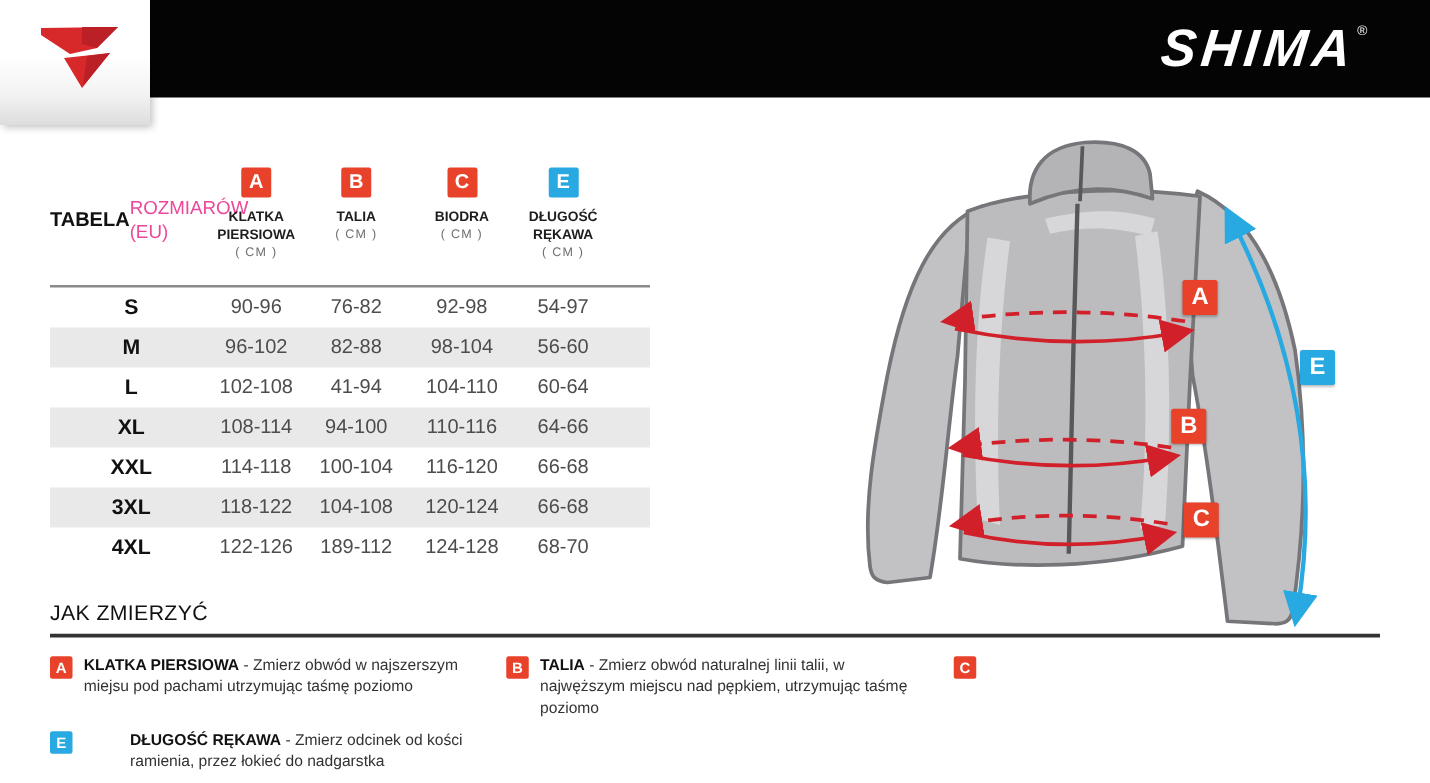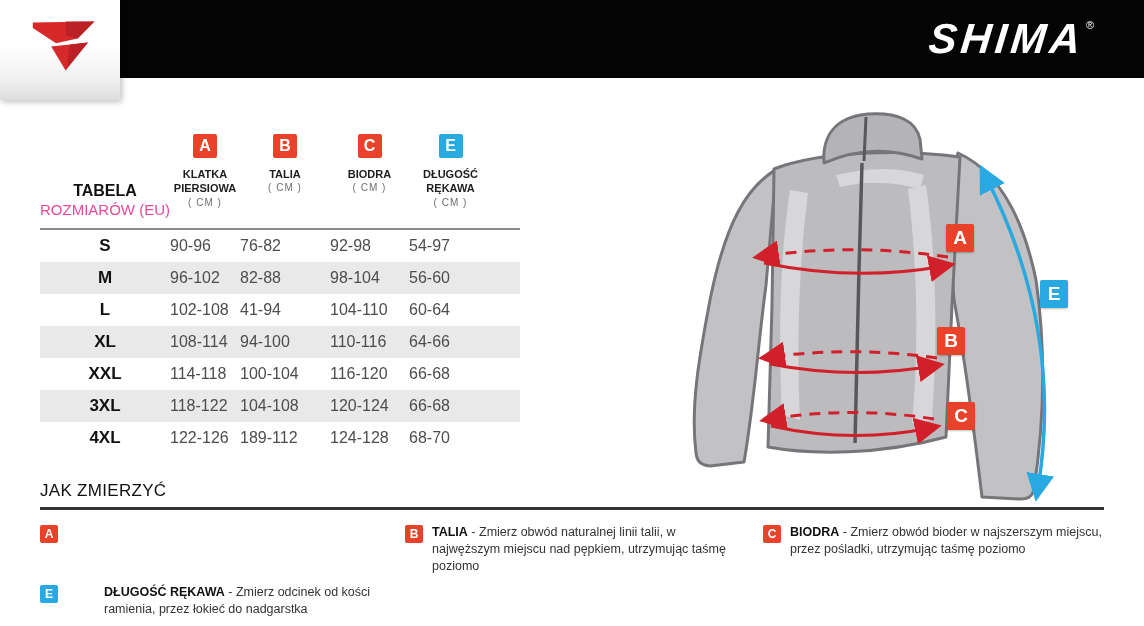--- a/index.html
+++ b/index.html
@@ -18,37 +18,37 @@
   .reg{font-size:11px;font-style:normal;position:relative;top:-14px;left:2px;}
   .logo-box{
     position:absolute;left:0;top:0;width:120px;height:100px;z-index:5;
     background:linear-gradient(180deg,#ffffff 45%,#f3f3f3 75%,#dddddd 100%);
     box-shadow:2px 2px 6px rgba(0,0,0,0.25);
   }
   .logo-box svg{display:block;margin:12px auto 0;}
   
   .size-table{position:absolute;left:40px;top:134px;width:480px;}
   .thead{display:grid;grid-template-columns:130px 70px 90px 79px 83px;height:94px;}
-  .title-cell{display:flex;flex-direction:column;justify-content:flex-end;align-items:center;padding-bottom:8px;}
+  .title-cell{display:flex;align-items:center;padding-bottom:8px;}
   .title-1{font-size:16px;font-weight:bold;color:#111;line-height:1.25;}
   .title-2{font-size:15px;color:#ec4899;line-height:1.25;}
   .col-head{display:flex;flex-direction:column;align-items:center;}
   .badge{
     width:24px;height:24px;border-radius:2px;color:#fff;font-weight:bold;font-size:16px;
     display:flex;align-items:center;justify-content:center;flex:0 0 auto;
   }
   .badge.red{background:#e8432a;}
   .badge.blue{background:#29a9e1;}
   .col-label{font-size:11px;font-weight:bold;color:#1d1d1d;text-align:center;max-width:72px;line-height:1.3;margin-top:9px;}
   .col-unit{font-size:10px;color:#6e6e6e;text-align:center;letter-spacing:1px;line-height:1.3;}
   .t-divider{width:480px;height:0;border-top:2px solid #8a8a8a;}
   .trow{display:grid;grid-template-columns:130px 70px 90px 79px 83px;height:32px;align-items:center;width:480px;}
   .trow.shade{background:#e9e9e9;}
   .cell-size{font-size:17px;font-weight:bold;color:#111;text-align:center;}
-  .cell-val{font-size:16px;color:#4d4d4d;}
+  .cell-val{font-size:16px;color:#4d4d4d;text-align:center;}
   
   .jacket-area{position:absolute;left:640px;top:105px;width:450px;height:400px;}
   .dbadge{
     position:absolute;width:28px;height:28px;border-radius:2px;color:#fff;z-index:4;
     font-size:19px;font-weight:bold;display:flex;align-items:center;justify-content:center;
     box-shadow:0 1px 2px rgba(0,0,0,0.25);
   }
   .dbadge.red{background:#e8432a;}
   .dbadge.blue{background:#29a9e1;}
   
@@ -211,26 +211,26 @@
   <div class="dbadge red" style="left:297px;top:222px;">B</div>
   <div class="dbadge red" style="left:307px;top:297px;">C</div>
   <div class="dbadge blue" style="left:400px;top:175px;">E</div>
 </div>
 
 <div class="htm-title">JAK ZMIERZYĆ</div>
 <div class="htm-rule"></div>
 <div class="htm-grid">
   <div class="htm-item htm-a col1">
     <span class="badge red">A</span>
+    <span class="htm-text"><span class="term">KLATKA PIERSIOWA</span> <span>- Zmierz obwód w najszerszym miejsu pod pachami utrzymując taśmę poziomo</span></span>
   </div>
   <div class="htm-item htm-b col2">
     <span class="badge red">B</span>
     <span class="htm-text"><span class="term">TALIA</span> <span>- Zmierz obwód naturalnej linii talii, w najwęższym miejscu nad pępkiem, utrzymując taśmę poziomo</span></span>
   </div>
   <div class="htm-item htm-c col3">
     <span class="badge red">C</span>
-    <span class="htm-text"><span class="term">BIODRA</span> <span>- Zmierz obwód bioder w najszerszym miejscu, przez pośladki, utrzymując taśmę poziomo</span></span>
   </div>
   <div class="htm-item htm-e col1">
     <span class="badge blue">E</span>
     <span class="htm-text"><span class="term">DŁUGOŚĆ RĘKAWA</span> <span>- Zmierz odcinek od kości ramienia, przez łokieć do nadgarstka</span></span>
   </div>
 </div>
 
 </body></html>

